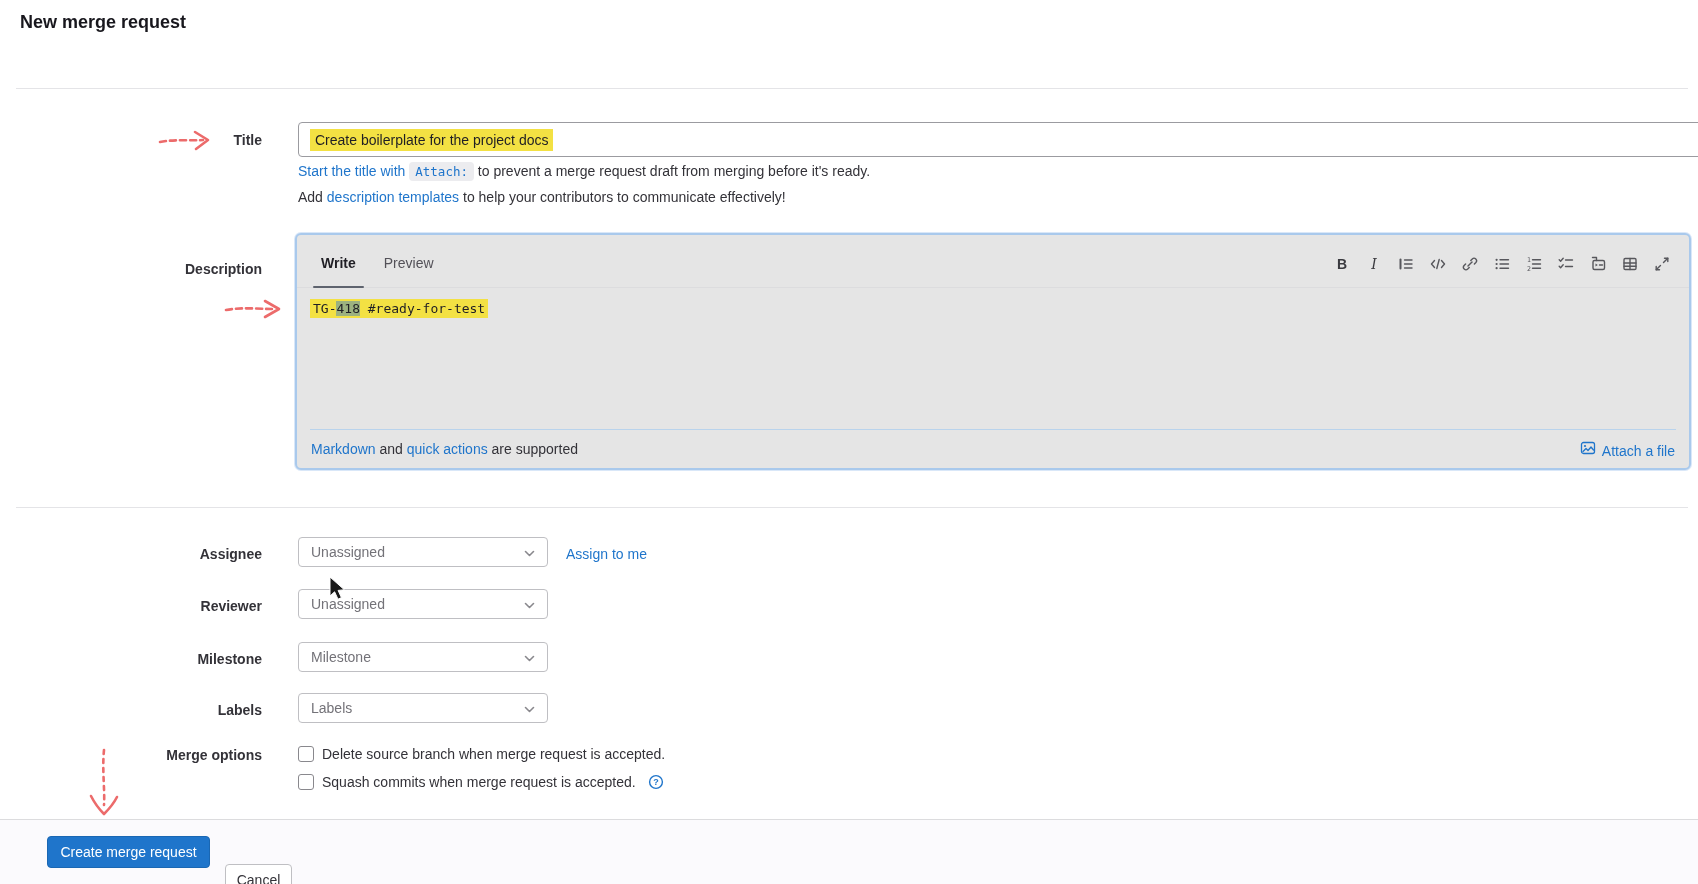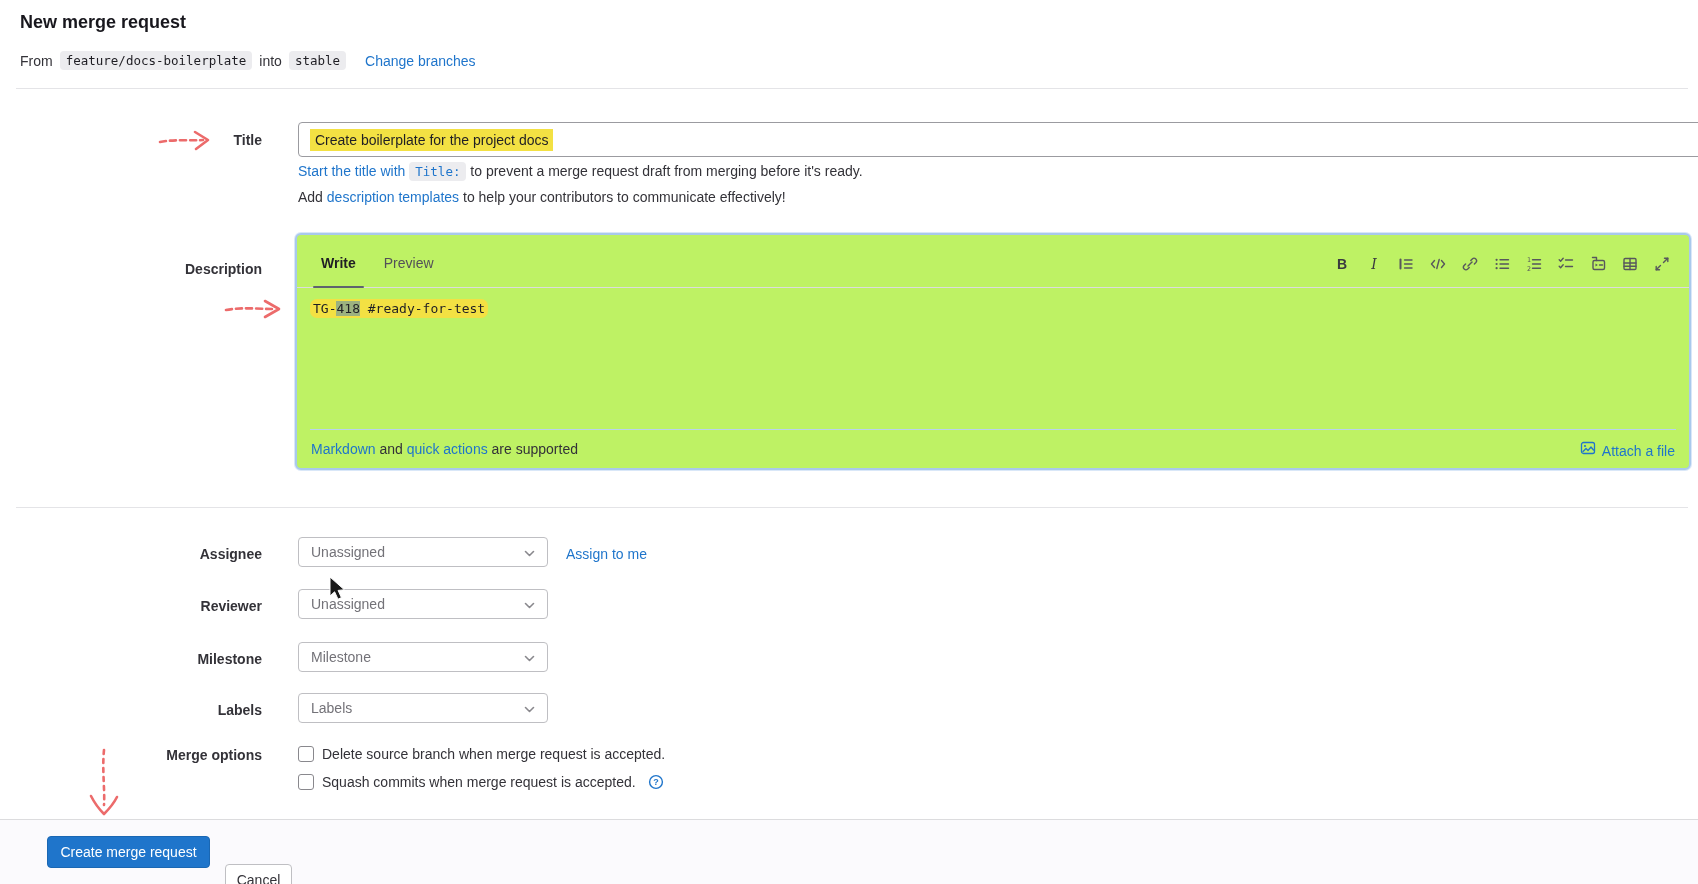--- a/index.html
+++ b/index.html
@@ -19,21 +19,21 @@
   .divider.d2 { top:507px; }
 
   .form-label { position:absolute; left:0; width:262px; text-align:right; font-size:14px; font-weight:700; color:#333238; }
 
   .title-input { position:absolute; left:298px; top:122px; width:1658px; height:35px; border:1px solid #9b9ba0; border-radius:4px; background:#fff; display:flex; align-items:center; padding:0 11px; font-size:14px; cursor:text; }
   .hl-yellow { background:#f3e143; padding:3px 5px; color:#1f1e24; }
 
   .hint { position:absolute; left:298px; font-size:14px; color:#333238; }
   .hint .code-chip { font-size:12.5px; }
 
-  .desc-box { position:absolute; left:295px; top:233px; width:1396px; height:237px; background:#bef264; border:2px solid #a9c9ec; box-shadow:0 0 0 1px #d9e7f8; border-radius:6px; }
+  .desc-box { position:absolute; left:295px; top:233px; width:1396px; height:237px; background:#e5e5e5; border:2px solid #a9c9ec; box-shadow:0 0 0 1px #d9e7f8; border-radius:6px; }
   .desc-header { position:absolute; left:0; right:0; top:0; height:53px; border-bottom:1px solid #dcdcde; display:flex; align-items:flex-end; justify-content:space-between; padding:0 14px; }
   .tabs { display:flex; gap:8px; height:100%; align-items:flex-end; }
   .tab { font-size:14px; color:#535158; padding:0 10px 16px 10px; cursor:pointer; position:relative; }
   .tab.active { font-weight:700; color:#1f1e24; }
   .tab.active:after { content:""; position:absolute; left:2px; right:2px; bottom:-1px; height:2px; background:#5e636e; border-radius:2px; }
   .toolbar { display:flex; align-items:center; gap:6px; padding-bottom:12px; }
   .tb-btn { width:26px; height:22px; display:flex; align-items:center; justify-content:center; border-radius:4px; cursor:pointer; color:#454449; }
   .tb-btn svg { stroke:#57575c; fill:none; stroke-width:1.4; stroke-linecap:round; stroke-linejoin:round; }
   .tb-b { font-weight:800; font-size:14px; color:#3a3a3f; }
   .tb-i { font-family:"DejaVu Serif","Liberation Serif",serif; font-style:italic; font-size:14px; color:#3a3a3f; }
@@ -60,37 +60,30 @@
 
   .overlay { position:absolute; left:0; top:0; width:1698px; height:884px; pointer-events:none; z-index:50; }
 </style>
 </head>
 <body>
 
 <div class="page">
 
   <div class="h1">New merge request</div>
 
-  <div class="branch-row">
-    <span>From</span>
-    <span class="code-chip">feature/docs-boilerplate</span>
-    <span>into</span>
-    <span class="code-chip">stable</span>
-    <a class="lnk">Change branches</a>
-  </div>
 
   <div class="divider d1"></div>
 
   <div class="form-label" style="top:132px;">Title</div>
   <div class="title-input">
     <span class="hl-yellow">Create boilerplate for the project docs</span>
   </div>
   <div class="hint" style="top:163px;">
     <a class="lnk">Start the title with</a>
-    <a class="lnk"><span class="code-chip" style="color:#1f75cb;">Title:</span></a>
+    <a class="lnk"><span class="code-chip" style="color:#1f75cb;">Attach:</span></a>
     <span>to prevent a merge request draft from merging before it's ready.</span>
   </div>
   <div class="hint" style="top:189px;">
     <span>Add</span>
     <a class="lnk">description templates</a>
     <span>to help your contributors to communicate effectively!</span>
   </div>
 
   <div class="form-label" style="top:261px;">Description</div>
   <div class="desc-box">
@@ -175,21 +168,21 @@
           <svg width="16" height="16" viewBox="0 0 16 16">
               <line x1="9.5" y1="6.5" x2="13.8" y2="2.2"></line>
               <polyline points="10.5,2.2 13.8,2.2 13.8,5.5"></polyline>
               <line x1="6.5" y1="9.5" x2="2.2" y2="13.8"></line>
               <polyline points="2.2,10.5 2.2,13.8 5.5,13.8"></polyline>
             </svg>
         </div>
       </div>
     </div>
     <div class="desc-content">
-      <span class="hl-yellow" style="padding:2px 3px;border-radius:7px;"><span>TG-</span><span class="sel-blue">418</span><span> #ready-for-test</span></span>
+      <span class="hl-yellow" style="padding:2px 3px;"><span>TG-</span><span class="sel-blue">418</span><span> #ready-for-test</span></span>
     </div>
     <div class="textarea-edge"></div>
     <div class="desc-footer">
       <div>
         <a class="lnk">Markdown</a><span> and </span><a class="lnk">quick actions</a><span> are supported</span>
       </div>
       <div class="attach">
         <span>
           <svg width="16" height="16" viewBox="0 0 16 16">
               <rect x="1.5" y="2.5" width="13" height="11" rx="2"></rect>

